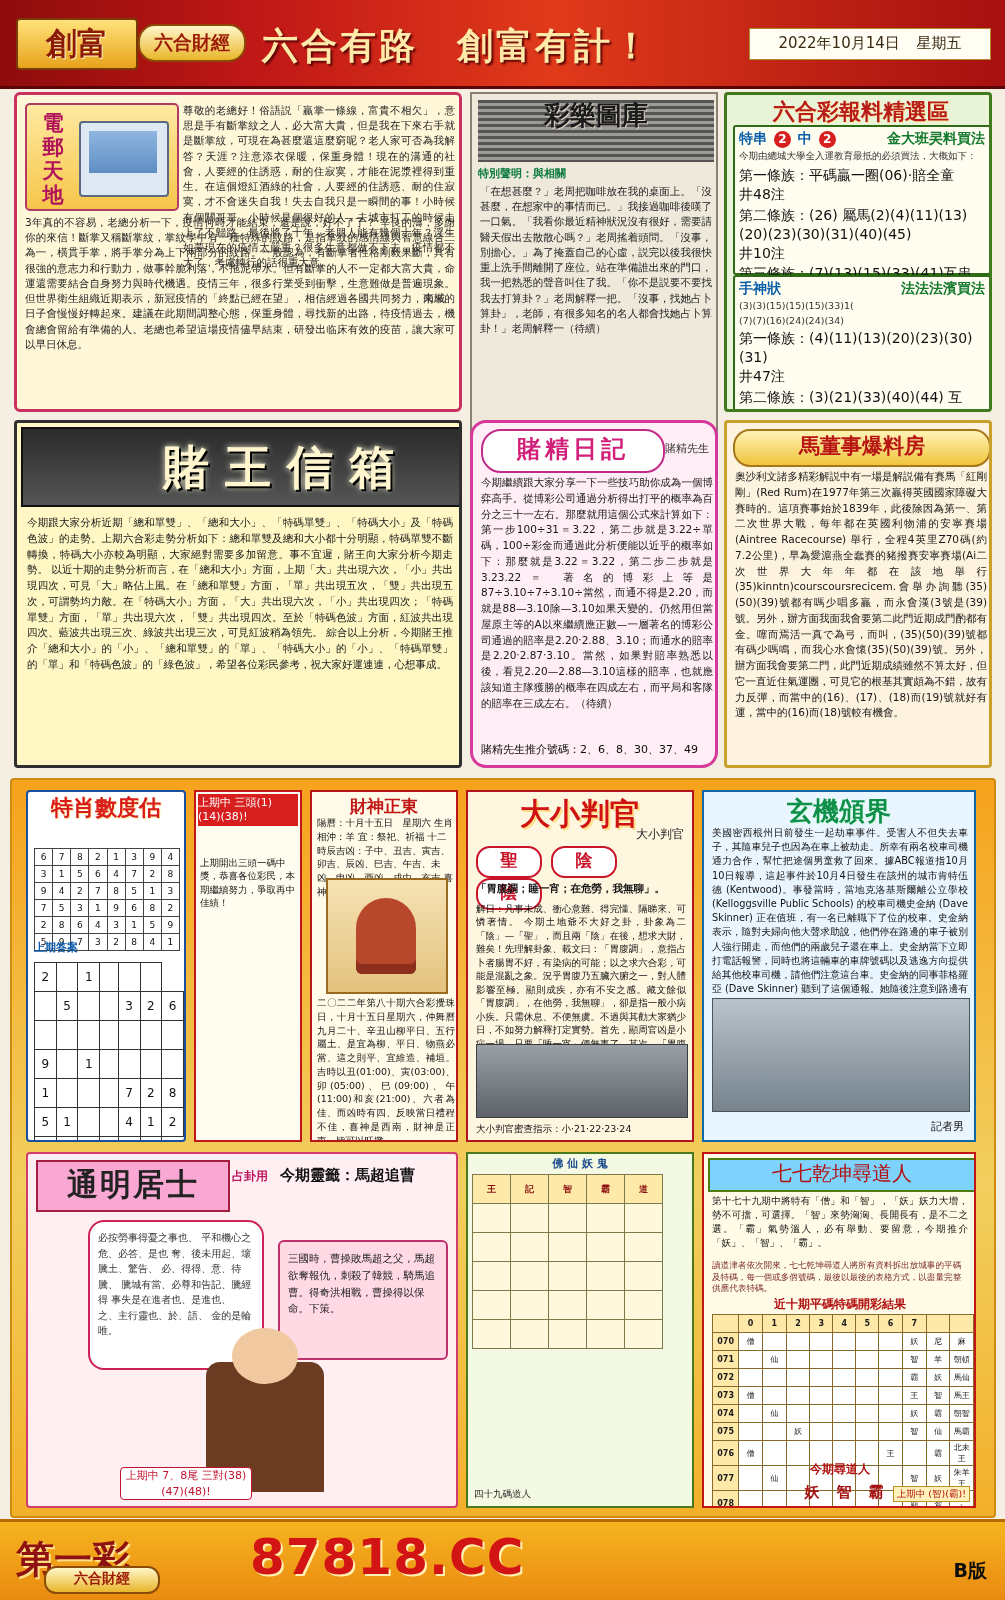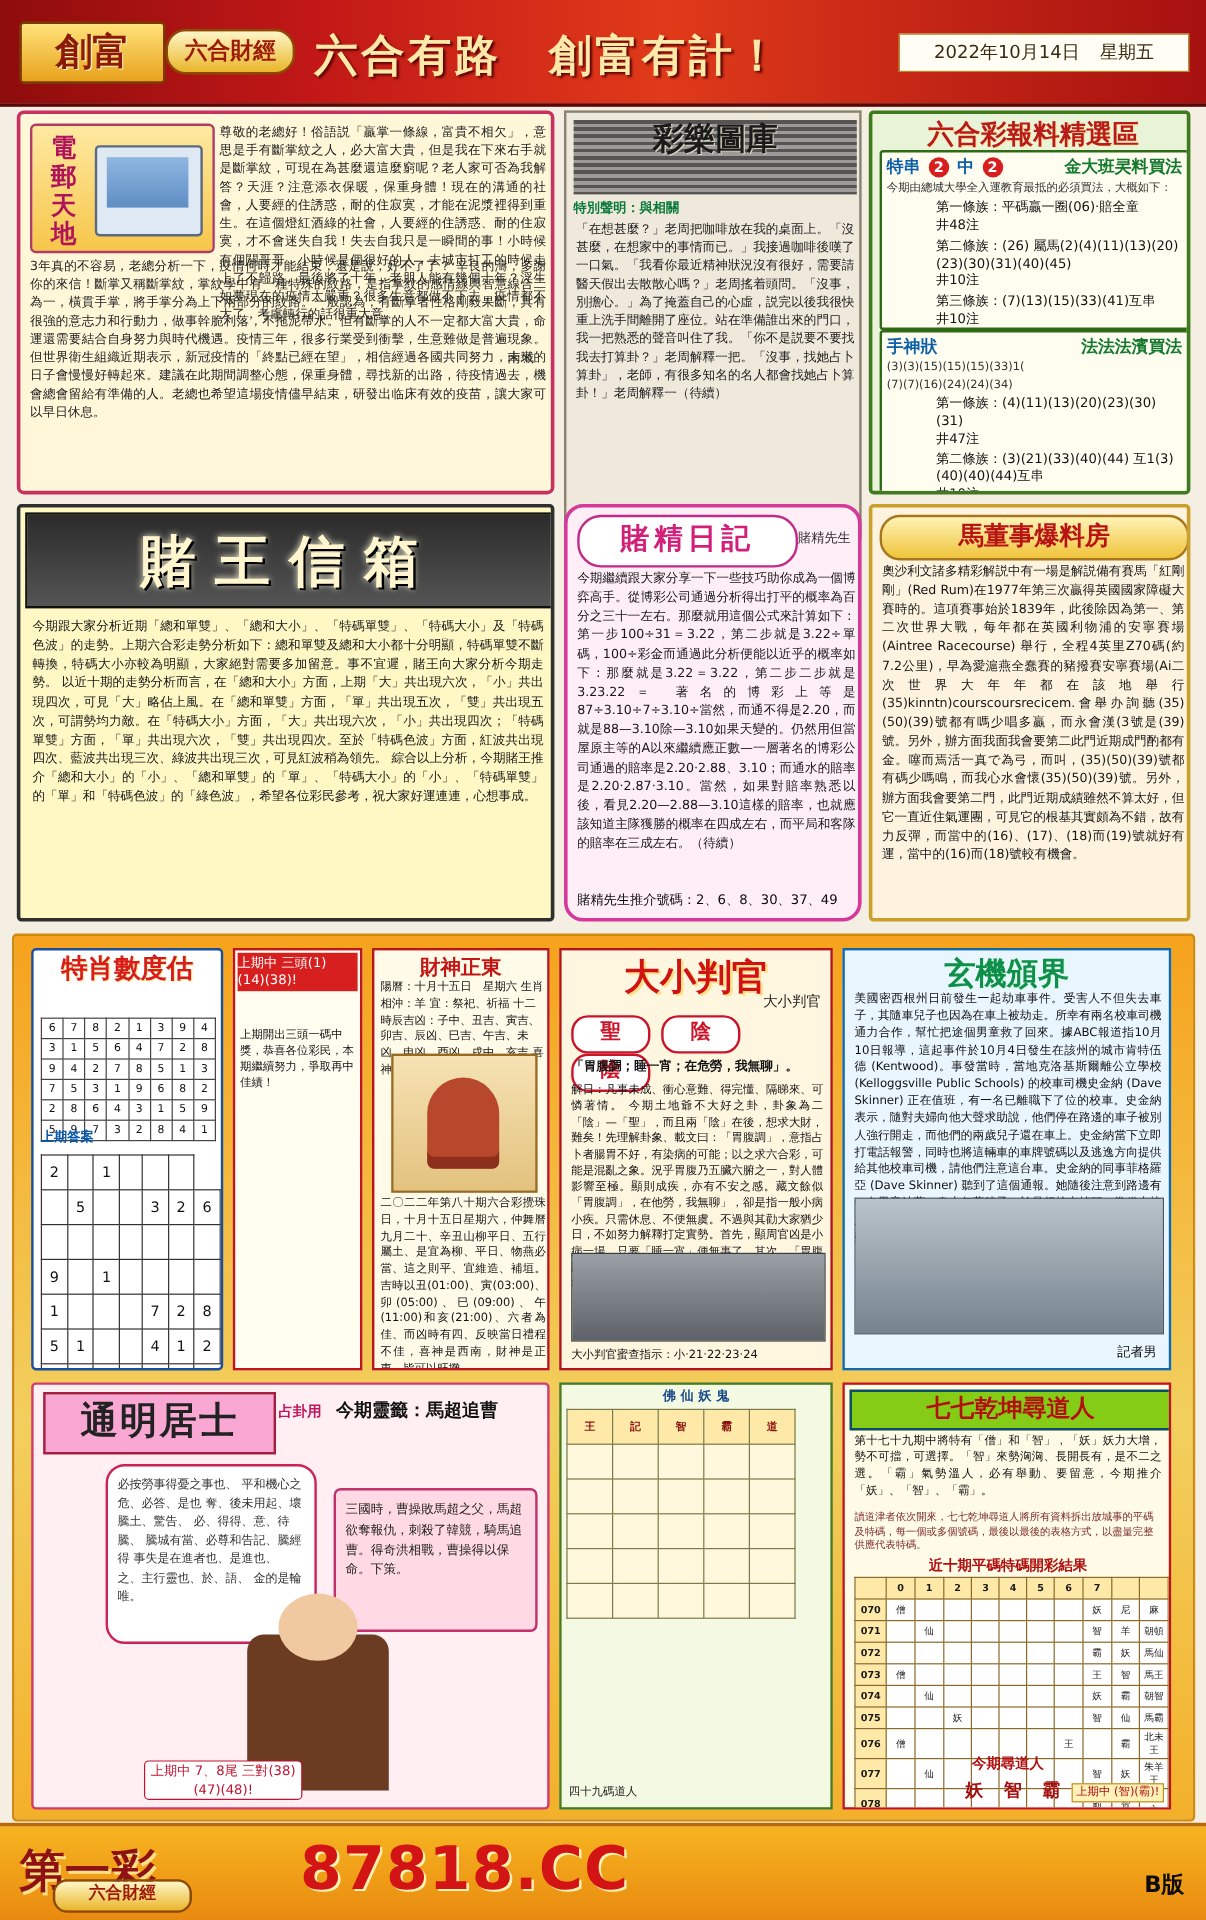--- a/index.html
+++ b/index.html
@@ -64,30 +64,30 @@
     font-weight:bold;color:#b81b1b;text-shadow:1px 1px 0 #ffe9a0;}
   .green-inner{position:absolute;left:6px;top:30px;width:254px;height:146px;background:#fffdf0;
     border:2px solid #2f6a17;border-radius:3px;}
   .green-inner2{position:absolute;left:6px;top:180px;width:254px;height:134px;background:#fffdf0;
     border:2px solid #2f6a17;border-radius:3px;}
   .gi-head{font-size:14px;font-weight:bold;color:#0a5fa8;padding:3px 4px 0 4px;}
   .gi-head .num{display:inline-block;width:17px;height:17px;border-radius:50%;background:#d81f1f;
     color:#fff;font-size:12px;line-height:17px;text-align:center;margin:0 2px;}
   .gi-head .right{float:right;color:#157a2e;}
   .gi-note{font-size:9.5px;color:#333;padding:2px 4px;}
-  .gi-line{font-size:11px;color:#111;padding:1px 4px;line-height:1.35;margin-left:41px;}
+  .gi-line{font-size:14px;color:#111;padding:1px 4px;line-height:1.35;}
 
   
   .kingbox{left:14px;top:420px;width:448px;height:348px;background:#fff8c4;
     border:3px solid #2f2f2f;border-radius:4px;}
   .king-banner{position:absolute;left:4px;top:4px;width:436px;height:76px;
     background:linear-gradient(180deg,#2b2b2b,#555);border:2px solid #111;}
   .king-banner .kt{position:absolute;left:0;top:8px;width:436px;text-align:center;
     font-size:46px;font-weight:bold;color:#fff6cf;letter-spacing:16px;
-    text-shadow:2px 2px 0 #000,0 0 6px #ffd;}
+    text-shadow:2px 2px 0 #000,0 0 6px #ffd;padding-left:46px;}
   .king-text{position:absolute;left:10px;top:92px;width:426px;font-size:10.5px;line-height:1.5;
     color:#161616;text-align:justify;}
 
   
   .diarybox{left:470px;top:420px;width:248px;height:348px;background:#ffeef6;
     border:3px solid #d6399b;border-radius:16px;}
   .diary-title{position:absolute;left:8px;top:6px;width:180px;height:40px;background:#fff;
     border:2px solid #c22a8a;border-radius:20px;text-align:center;font-size:24px;font-weight:bold;
     color:#d11f7a;line-height:36px;letter-spacing:4px;}
   .diary-by{position:absolute;right:6px;top:18px;font-size:11px;color:#333;}
@@ -168,22 +168,22 @@
     background:#fff;border:1px solid #c1122f;border-radius:4px;line-height:1.4;}
 
   .godsbox{left:466px;top:1152px;width:228px;height:356px;background:#f3f9e2;border:2px solid #4b7a1c;}
   .gods-head{position:absolute;left:0;top:2px;width:224px;text-align:center;font-size:11px;color:#184a8a;font-weight:bold;}
   .gods-grid{position:absolute;left:4px;top:20px;border-collapse:collapse;}
   .gods-grid td{border:1px solid #7a7a4a;width:35px;height:26px;background:#fff8dc;font-size:9px;text-align:center;color:#222;}
   .gods-grid td.h{background:#ffe9a8;font-weight:bold;color:#8a1010;}
   .gods-foot{position:absolute;left:6px;bottom:6px;width:214px;font-size:9.5px;color:#1b1b1b;line-height:1.4;}
 
   .qiqibox{left:702px;top:1152px;width:274px;height:356px;background:#fffbe6;border:2px solid #c21616;}
-  .qiqi-title{position:absolute;left:4px;top:4px;width:264px;height:30px;background:#84cc16;border:2px solid #0c4a6e;
-    text-align:center;font-size:20px;font-weight:bold;color:#b40f0f;line-height:26px;}
+  .qiqi-title{position:absolute;left:4px;top:4px;width:264px;height:30px;background:#7dd3fc;border:2px solid #4d7c0f;
+    text-align:center;font-size:20px;font-weight:normal;color:#b40f0f;line-height:26px;}
   .qiqi-text{position:absolute;left:8px;top:40px;width:256px;font-size:9.6px;line-height:1.45;color:#111;text-align:justify;}
   .qiqi-note{position:absolute;left:8px;top:106px;width:256px;font-size:8.6px;line-height:1.35;color:#7a2b2b;}
   .qiqi-tablehead{position:absolute;left:8px;top:142px;width:256px;text-align:center;font-size:12px;font-weight:bold;color:#b01010;}
   .qiqi-table{position:absolute;left:8px;top:160px;border-collapse:collapse;}
   .qiqi-table td{border:1px solid #8a6a2a;font-size:8px;width:26px;height:15px;text-align:center;color:#1a1a1a;background:#fff;}
   .qiqi-table td.k{background:#ffe9a8;font-weight:bold;}
   .qiqi-bottom{position:absolute;left:8px;bottom:28px;width:256px;text-align:center;font-size:12px;font-weight:bold;color:#b01010;}
   .qiqi-badges{position:absolute;left:40px;bottom:4px;width:200px;text-align:center;}
   .qiqi-badges span{display:inline-block;margin:0 6px;font-size:15px;font-weight:bold;color:#a31010;}
   .qiqi-prev{position:absolute;right:4px;bottom:4px;font-size:9.5px;color:#b01010;background:#fff1b8;border:1px solid #c09020;

